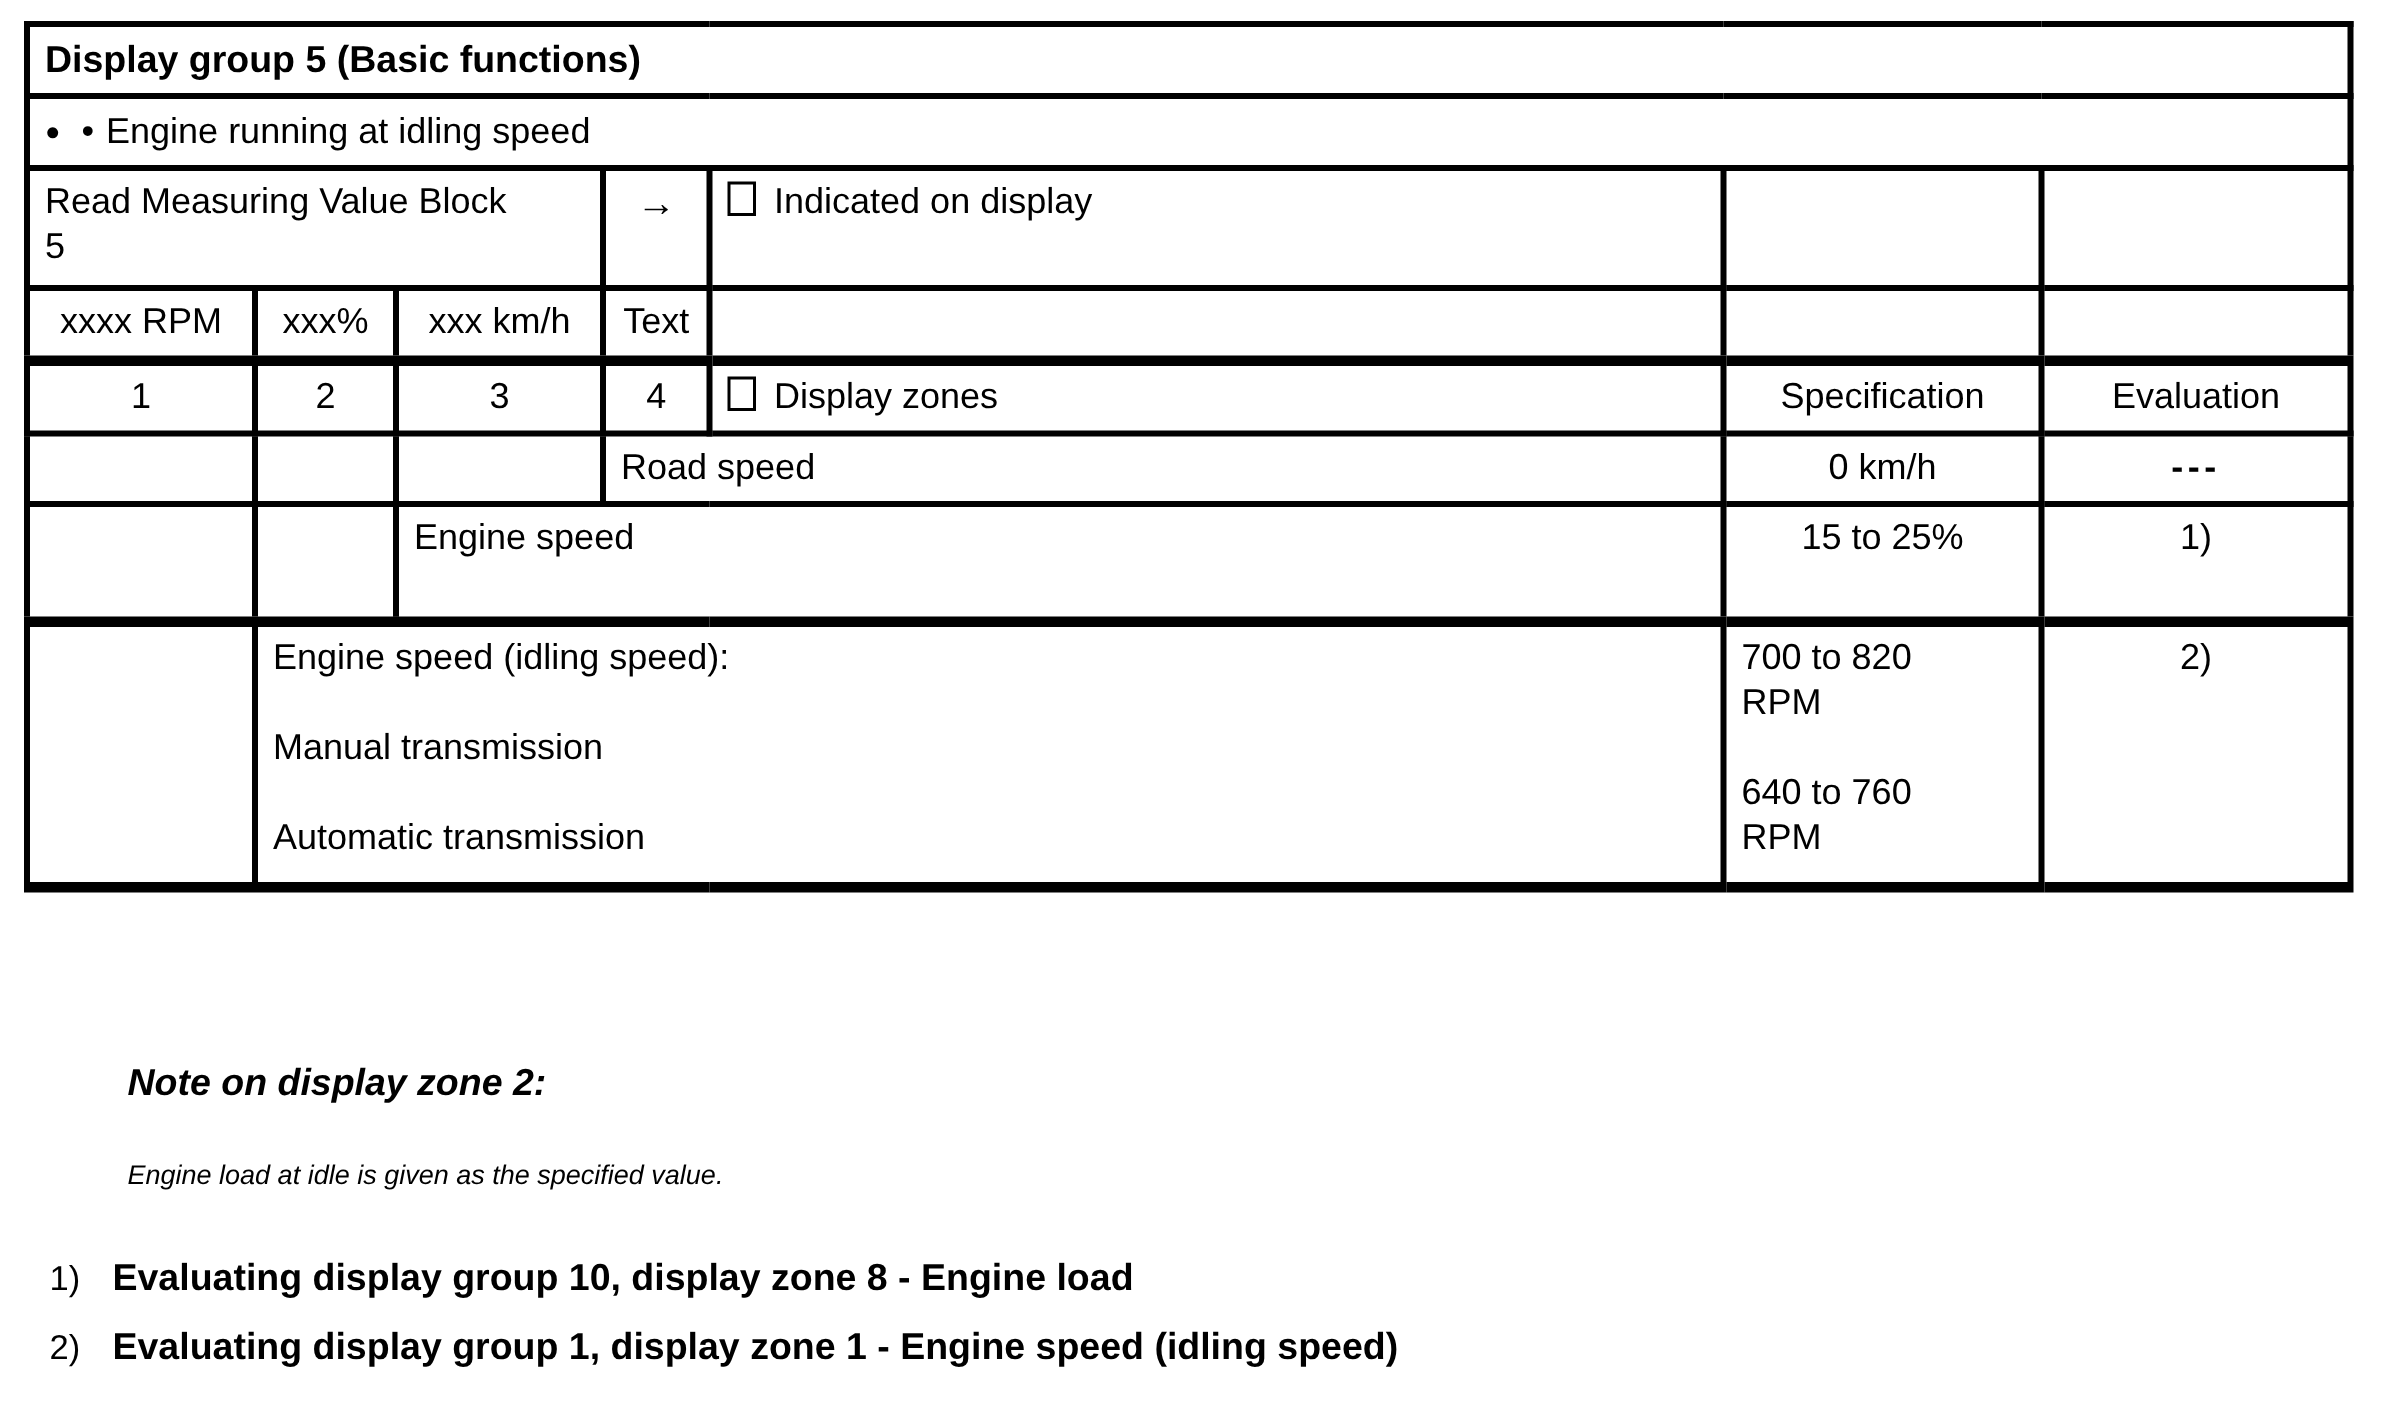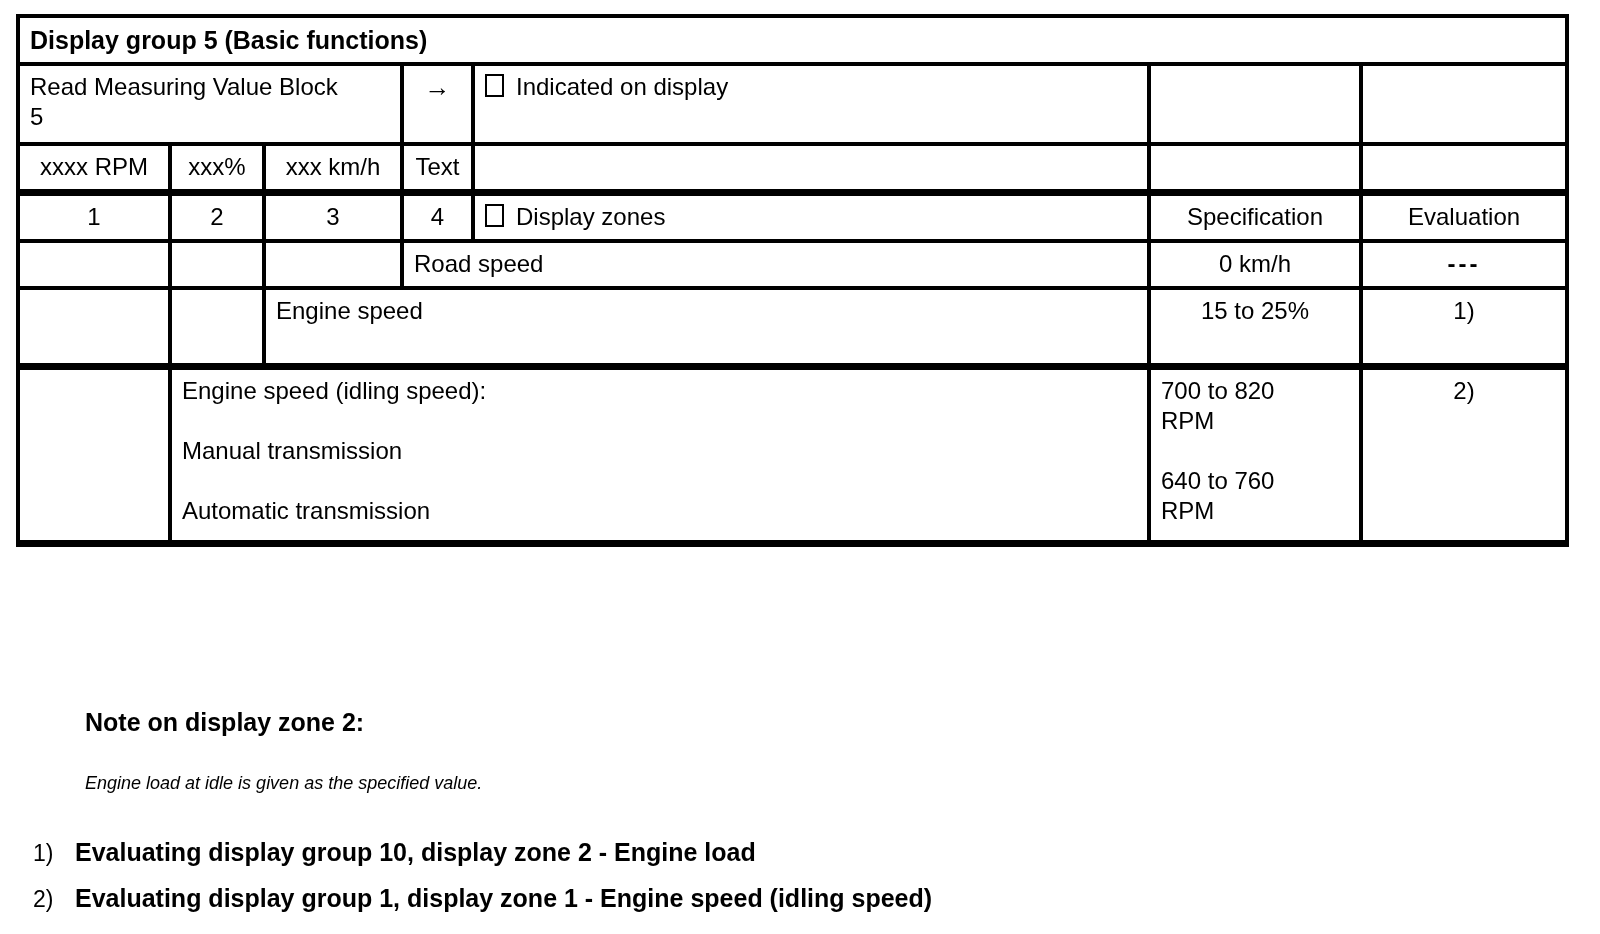--- a/index.html
+++ b/index.html
@@ -43,21 +43,21 @@
   }
   .arrow { font-size:26px; }
 
   .spec-top    { vertical-align:top; }
   .eval-bottom { vertical-align:bottom; padding-bottom:8px; }
   .dash-small  { font-size:13px; letter-spacing:1px; padding-top:14px; }
   .dash-mid    { font-size:22px; letter-spacing:3px; font-weight:bold; }
 
   .note-heading {
     position:absolute; left:85px; top:708px;
-    font-size:25px; font-weight:bold; 
+    font-size:25px; font-weight:bold; font-style:italic;
   }
   .note-body {
     position:absolute; left:85px; top:773px;
     font-size:18px; font-style:italic;
   }
   .footnote { position:absolute; left:33px; font-size:25px; }
   .footnote .marker { display:inline-block; width:42px; font-size:23px; font-weight:normal; }
   .footnote .fn-text { font-weight:bold; }
   .fn-1 { top:838px; }
   .fn-2 { top:884px; }
@@ -76,20 +76,25 @@
         <col style="width:676px">
         <col style="width:212px">
       <col style="width:206px">
     </colgroup>
 
     <tbody>
         <tr class="r-title">
       <td colspan="7">Display group 5 (Basic functions)</td>
     </tr>
 
+    <tr class="r-bullet">
+      <td colspan="7" class="bullet-cell">
+        <span class="bullet-big">●</span><span class="bullet-small">•</span><span>Engine running at idling speed</span>
+      </td>
+    </tr>
 
     <tr class="r-read">
       <td colspan="3" class="preline">Read Measuring Value Block
 5</td>
       <td class="c"><span class="arrow">→</span></td>
       <td>
         <span class="sq"></span><span>Indicated on display</span>
       </td>
       <td></td>
       <td></td>
@@ -149,19 +154,19 @@
 RPM</td>
       <td class="c spec-top">2)</td>
     </tr>
   </tbody>
     </table>
 
   <div class="note-heading">Note on display zone 2:</div>
   <div class="note-body">Engine load at idle is given as the specified value.</div>
 
   <div class="footnote fn-1">
-    <span class="marker">1)</span><span class="fn-text">Evaluating display group 10, display zone 2 - Engine load</span>
+    <span class="marker">1)</span><span class="fn-text">Evaluating display group 10, display zone 8 - Engine load</span>
   </div>
   <div class="footnote fn-2">
     <span class="marker">2)</span><span class="fn-text">Evaluating display group 1, display zone 1 - Engine speed (idling speed)</span>
   </div>
 
 </div>
 
 </body></html>

